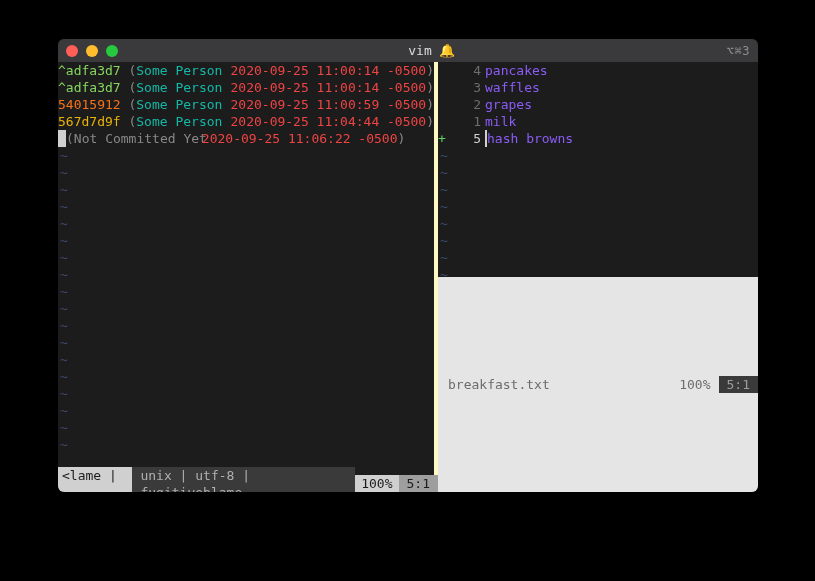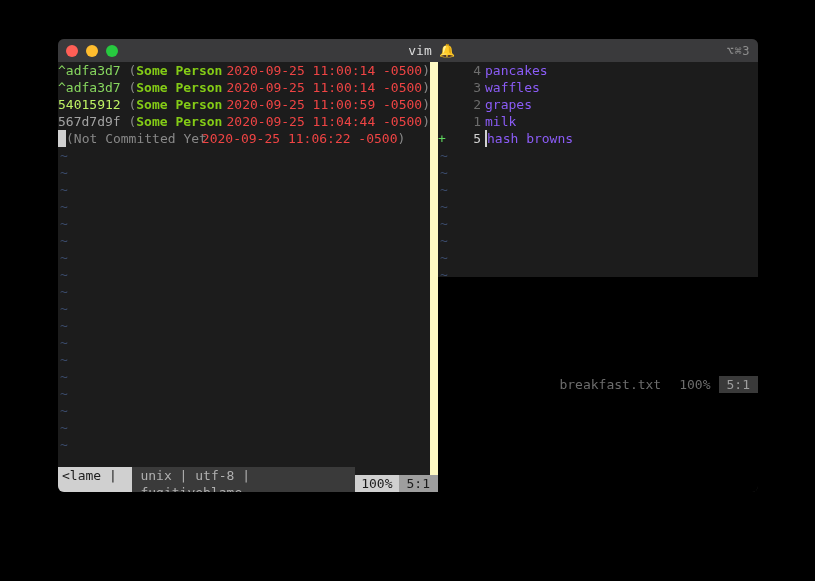--- a/index.html
+++ b/index.html
@@ -18,50 +18,50 @@
   .dot.red { background: #ff5f56; }
   .dot.yellow { background: #ffbd2e; }
   .dot.green { background: #27c93f; }
   .title-center { position: absolute; left: 0; right: 0; text-align: center; font-size: 13px; color: #ddd; pointer-events: none; padding-left: 48px; }
   .title-right { margin-left: auto; color: #8e8e8e; font-size: 12px; letter-spacing: 0.5px; }
   .term {
     flex: 1; display: flex; background: #1c1c1c; position: relative;
     line-height: 17px;
   }
   .pane { display: flex; flex-direction: column; }
-  .pane.left { width: 380px; border-right: 8px solid #fef9c3; }
+  .pane.left { width: 380px; border-right: 4px solid #fef9c3; }
   .pane.right { flex: 1; }
   .content { flex: 1; padding: 0; white-space: pre; overflow: hidden; }
   .row { display: flex; height: 17px; }
   .blame-hash { display: inline-block; width: 64px; }
   .hash-green { color: #87d75f; }
-  .hash-magenta { color: #bef264; }
-  .hash-teal { color: #a3a3a3; }
+  .hash-magenta { color: #f97316; }
+  .hash-teal { color: #eab308; }
   .blame-paren { color: #888; }
-  .blame-author { color: #84cc16; display: inline-block; width: 128px; font-weight: bold; }
+  .blame-author { color: #14b8a6; display: inline-block; width: 128px; }
   .blame-date { color: #ef4444; }
   .blame-nc { color: #888; display: inline-block; width: 128px; }
   .gutter { color: #6c6c6c; width: 39px; text-align: right; padding-right: 4px; display: inline-block; }
   .currentline-num { color: #d0d0d0; }
   .diffadd { color: #5fd75f; width: 8px; display: inline-block; }
   .filetext { color: #8b5cf6; }
   .cursor-block { background: #d0d0d0; color: #1c1c1c; display: inline-block; width: 8px; height: 17px; }
   .cursor-vert { display:inline-block; width:2px; height:17px; background:#d0d0d0; vertical-align:top; }
   .tilde { color: #3a4a6a; padding-left: 2px; }
   .statusbar { height: 17px; display: flex; font-size: 13px; }
   .status-left {
     width: 380px; display: flex; align-items: center;
   }
   .sl-a { background: #d0d0d0; color: #1c1c1c; padding: 0 4px; }
   .sl-b { background: #3a3a3a; color: #b0b0b0; padding: 0 8px; }
   .sl-c { background: #d0d0d0; color: #1c1c1c; padding: 0 6px; }
   .sl-gap { background: #262626; flex:1; }
   .sl-pos { background: #9e9e9e; color: #1c1c1c; padding: 0 8px; }
   .status-right {
-    flex: 1; display: flex; align-items: center; background: #000000; color: #6c6c6c; text-align: right;
+    flex: 1; display: flex; align-items: center; background: #e5e5e5; color: #6c6c6c;
   }
   .sr-name { padding: 0 10px; flex: 1; }
   .sr-pct { padding: 0 8px; }
   .sr-pos { background: #3a3a3a; color: #9e9e9e; padding: 0 8px; }
 </style>
 </head>
 <body>
 
 <div class="window">
 

